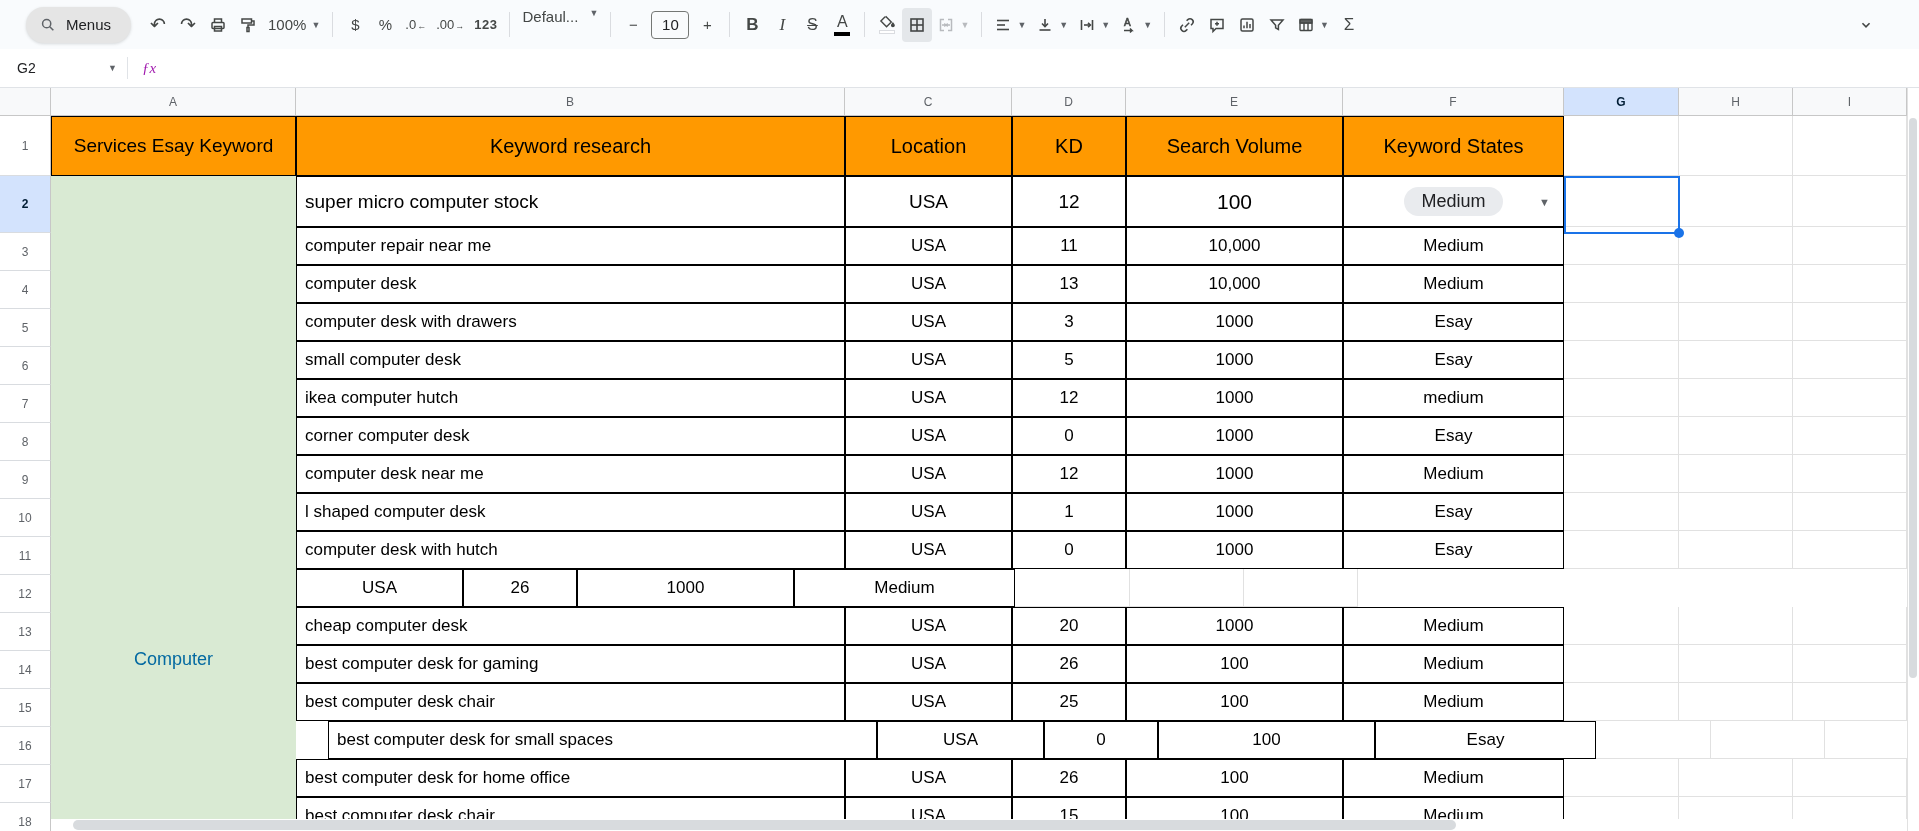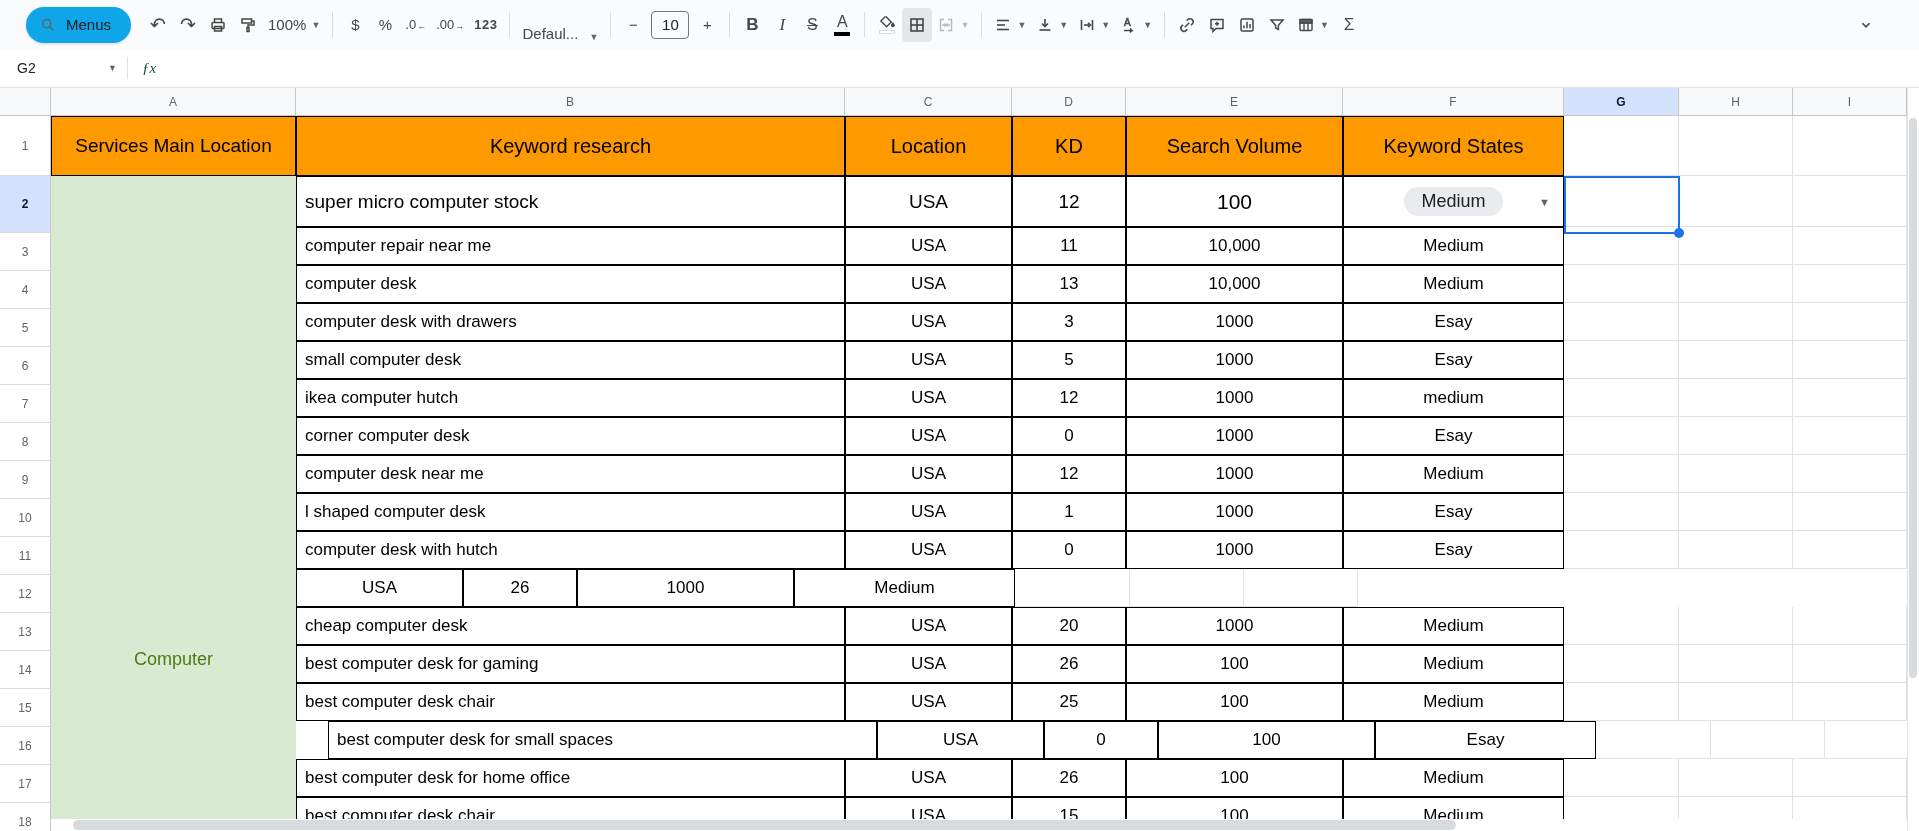--- a/index.html
+++ b/index.html
@@ -2,52 +2,52 @@
 <html><head>
 <meta charset="utf-8">
 <style>
   html,body{margin:0;padding:0;background:#fff;}
   .page{position:relative;width:1919px;height:831px;overflow:hidden;
         font-family:"Liberation Sans","DejaVu Sans",sans-serif;color:#202124;
         background:#fff;user-select:none;}
   
   .toolbar{position:absolute;left:0;top:0;width:100%;height:49px;background:#f9fbfd;
            display:flex;align-items:center;padding-left:26px;box-sizing:border-box;}
-  .pill{height:36px;background:#0ea5e9;border-radius:20px;display:flex;align-items:center;
+  .pill{height:36px;background:#e5e5e5;border-radius:20px;display:flex;align-items:center;
         gap:10px;padding:0 20px 0 14px;box-shadow:0 1px 3px rgba(60,64,67,.18);margin-right:12px;}
   .pill .lbl{font-size:15px;color:#202124;}
   .tbtn{height:34px;min-width:30px;padding:0 5px;display:flex;align-items:center;justify-content:center;
         border-radius:4px;color:#444746;font-size:16px;cursor:pointer;position:relative;box-sizing:border-box;}
   .tbtn.txt{font-size:15px;}
   .tbtn.active{background:#e4e7ea;}
   .tbtn.disabled{opacity:.42;}
   .sep{width:1px;height:25px;background:#dadce0;margin:0 7px;flex:0 0 auto;}
   .dd{font-size:9px;color:#5f6368;margin-left:5px;}
   .sizebox{width:36px;height:26px;border:1px solid #747775;border-radius:4px;display:flex;
            align-items:center;justify-content:center;font-size:15px;margin:0 3px;}
   .boldb{font-weight:bold;font-size:17px;}
   .italb{font-style:italic;font-size:17px;font-family:"Liberation Serif",serif;}
   .strikb{text-decoration:line-through;font-size:16px;}
   .acolor{font-size:16px;display:flex;flex-direction:column;align-items:center;line-height:1;}
   .acolor .bar{width:16px;height:4px;background:#000;margin-top:2px;}
   .fillbar{width:16px;height:4px;background:#fff;border:1px solid #dadce0;margin-top:1px;box-sizing:border-box;}
   .dec{font-size:13px;line-height:1;display:flex;align-items:flex-end;}
   .dec small{font-size:9px;margin-left:1px;}
   .n123{font-size:13px;font-weight:bold;letter-spacing:.5px;}
-  .fontsel{width:86px;display:flex;justify-content:space-between;align-items:flex-end;font-size:15px;}
+  .fontsel{width:86px;display:flex;justify-content:space-between;align-items:flex-start;font-size:15px;}
   .collapse{position:absolute;right:38px;top:8px;}
   .icon{display:flex;align-items:center;justify-content:center;flex-direction:column;}
   svg{display:block;}
   
   .fbar{position:absolute;left:0;top:49px;width:100%;height:39px;background:#fff;
         border-bottom:1px solid #e0e3e7;display:flex;align-items:center;box-sizing:border-box;}
   .namebox{width:100px;margin-left:17px;display:flex;align-items:center;justify-content:space-between;
            font-size:14px;color:#202124;}
   .fdiv{width:1px;height:22px;background:#e0e3e7;margin:0 14px 0 10px;}
-  .fx{font-size:15px;color:#14532d;font-style:italic;font-family:"Liberation Serif",serif;}
+  .fx{font-size:15px;color:#a21caf;font-style:italic;font-family:"Liberation Serif",serif;}
   .finput{flex:1;height:100%;}
   
   .sheet{position:absolute;left:0;top:88px;right:0;bottom:0;background:#fff;overflow:hidden;}
   .corner{position:absolute;left:0;top:0;width:51px;height:28px;background:#f8f9fa;
           border-right:1px solid #c7c7c7;border-bottom:1px solid #c7c7c7;box-sizing:border-box;z-index:3;}
   .colheads{position:absolute;left:51px;top:0;height:28px;display:flex;z-index:3;}
   .colh{height:28px;box-sizing:border-box;background:#f8f9fa;border-right:1px solid #c7c7c7;
         border-bottom:1px solid #c7c7c7;color:#5f6368;font-size:12px;display:flex;
         align-items:center;justify-content:center;}
   .colh.sel{background:#d3e3fd;color:#001d35;font-weight:bold;}
@@ -64,21 +64,21 @@
   .cell.blk{border:1px solid #000;}
   .cell.left{justify-content:flex-start;padding-left:8px;}
   .cell.orange{background:#ff9900;font-size:20px;}
   .cell.hA{font-size:19px;}
   .cell.spA{background:transparent;border:none;}
   .cell.r2{font-size:19px;}
   .cell.r2e{font-size:21px;}
   .chip{background:#e9ebee;border-radius:15px;padding:4px 17px;font-size:18px;color:#202124;}
   .ddtri{position:absolute;right:13px;top:50%;transform:translateY(-50%);color:#5f6368;font-size:11px;}
   .merged{position:absolute;left:51px;top:88px;width:245px;height:655px;background:#d9ead3;z-index:2;}
-  .mergedlbl{position:absolute;left:0;top:473px;width:100%;text-align:center;font-size:18px;color:#4d7c0f;}
+  .mergedlbl{position:absolute;left:0;top:473px;width:100%;text-align:center;font-size:18px;color:#0369a1;}
   .selbox{position:absolute;left:1564px;top:88px;width:116px;height:58px;border:2px solid #1a73e8;
           box-sizing:border-box;z-index:4;}
   .selhandle{position:absolute;right:-6px;bottom:-6px;width:10px;height:10px;background:#1a73e8;
              border-radius:50%;}
   .hscroll{position:absolute;left:51px;right:12px;bottom:0;height:12px;background:#fff;z-index:6;}
   .hthumb{position:absolute;left:22px;top:1px;width:1383px;height:10px;background:#d8dbde;border-radius:6px;}
   .vscroll{position:absolute;right:0;top:0;bottom:0;width:12px;background:#fff;
            border-left:1px solid #e1e1e1;box-sizing:border-box;z-index:6;}
   .vthumb{position:absolute;left:1px;top:30px;width:8px;height:560px;background:#d8dbde;border-radius:4px;}
 </style>
@@ -327,21 +327,21 @@
         <div class="gut" style="height: 38px;">15</div>
         <div class="gut" style="height: 38px;">16</div>
         <div class="gut" style="height: 38px;">17</div>
         <div class="gut" style="height: 38px;">18</div>
       </div>
     <div class="merged">
       <div class="mergedlbl">Computer</div>
     </div>
     <div class="cellrows" id="cellRows">
         <div class="row" style="height: 60px;">
-          <div class="cell blk orange hA" style="width: 245px;">Services Main Location</div>
+          <div class="cell blk orange hA" style="width: 245px;">Services Esay Keyword</div>
           <div class="cell blk orange" style="width: 549px;">Keyword research</div>
           <div class="cell blk orange" style="width: 167px;">Location</div>
           <div class="cell blk orange" style="width: 114px;">KD</div>
           <div class="cell blk orange" style="width: 217px;">Search Volume</div>
           <div class="cell blk orange" style="width: 221px;">Keyword States</div>
           <div class="cell " style="width: 115px;"></div>
           <div class="cell " style="width: 114px;"></div>
           <div class="cell " style="width: 114px;"></div>
         </div>
         <div class="row" style="height: 51px;">

